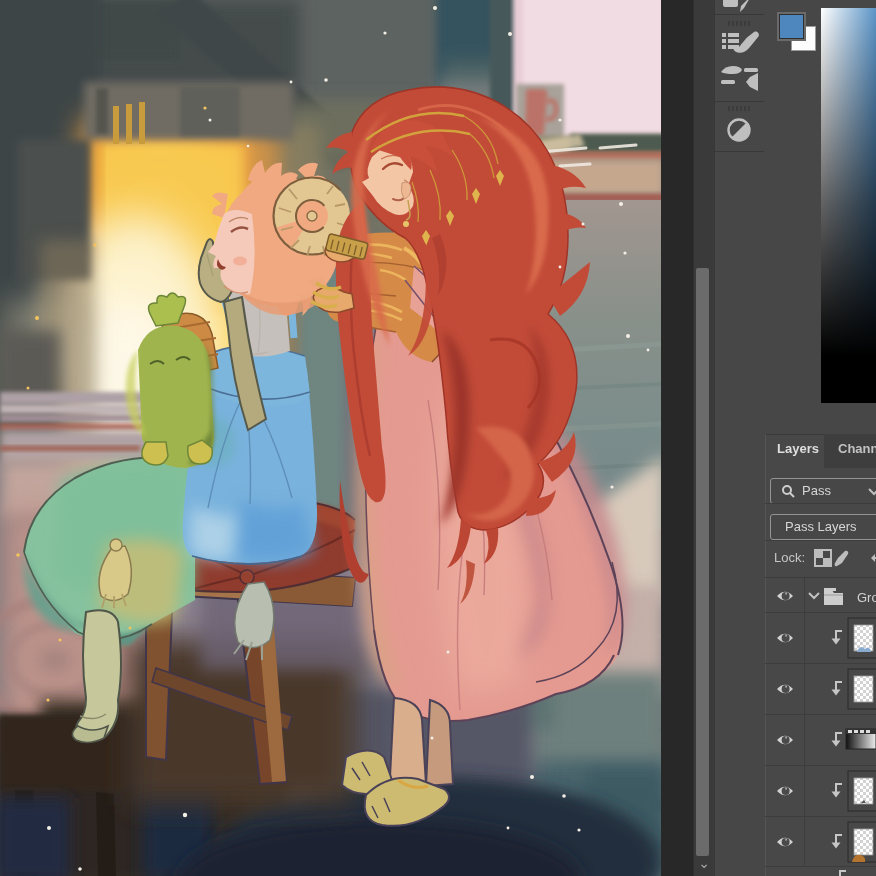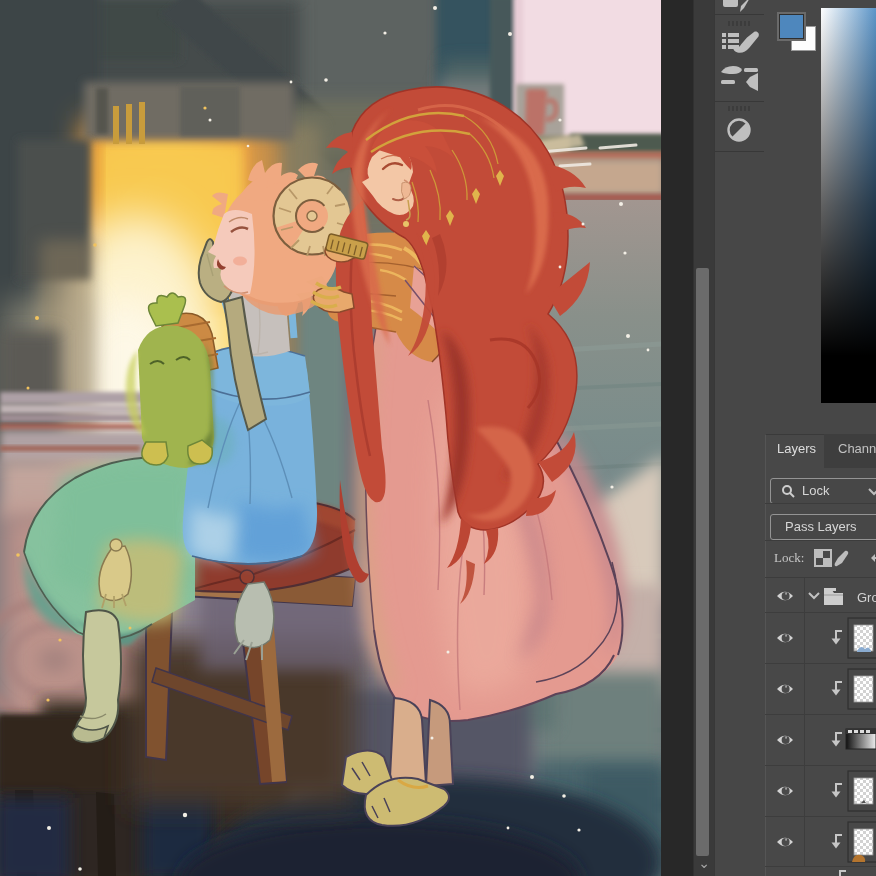--- a/index.html
+++ b/index.html
@@ -14,21 +14,21 @@
   #toolcol{left:714px;top:0;width:50px;height:876px;background:#474747;border-left:1px solid #383838;border-right:1px solid #383838;}
   .tsep{left:714px;width:50px;height:1px;background:#383838;}
   
   #panelR{left:765px;top:0;width:111px;height:876px;background:#474747;}
   #swapfg{left:777px;top:12px;width:25px;height:25px;background:#4e87bd;border:2px solid #6a6a6a;box-shadow:0 0 0 1px #2f2f2f inset;}
   #swapbg{left:791px;top:26px;width:23px;height:23px;background:#fdfdfd;border:1px solid #9a9a9a;}
   #svbox{left:821px;top:8px;width:55px;height:395px;}
   
   #lpanel{left:765px;top:434px;width:111px;height:442px;background:#484848;border-top:1px solid #3a3a3a;border-left:1px solid #555;}
   #tabbar{left:824px;top:434px;width:52px;height:33px;background:#3e3e3e;border-bottom:1px solid #3e3e3e;}
-  .tabtxt{font-size:13px;font-weight:normal;color:#dedede;}
+  .tabtxt{font-size:13px;font-weight:bold;color:#dedede;}
   #kindbox{left:770px;top:478px;width:112px;height:24px;border:1px solid #949494;border-radius:3px;background:#474747;color:#d6d6d6;font-size:13px;line-height:23px;}
   #passbox{left:770px;top:514px;width:112px;height:24px;border:1px solid #949494;border-radius:3px;background:#474747;color:#d6d6d6;font-size:13px;line-height:23px;}
   .hsep{left:765px;width:111px;height:1px;background:#3c3c3c;}
   .rowsep{left:765px;width:111px;height:1px;background:#3d3d3d;}
 </style>
 </head>
 <body>
 <div id="stage">
 
   <div class="abs" style="left:0;top:0;width:661px;height:876px;background:#6b6f72" id="paintwrap">
@@ -475,30 +475,30 @@
   <div class="abs" id="lpanel"></div>
   <div class="abs" id="tabbar"></div>
   <div class="abs tabtxt" style="left:777px;top:441px;">Layers</div>
   <div class="abs tabtxt" style="left:838px;top:441px;color:#c2c2c2;">Chann</div>
 
   <div class="abs" id="kindbox">
     <svg width="14" height="14" style="position:absolute;left:10px;top:5px" viewBox="0 0 14 14">
       <circle cx="6" cy="6" r="4" fill="none" stroke="#cdcdcd" stroke-width="2"></circle>
       <line x1="9" y1="9" x2="13" y2="13" stroke="#cdcdcd" stroke-width="2"></line>
     </svg>
-    <span style="margin-left:31px">Lock</span>
+    <span style="margin-left:31px">Pass</span>
     <svg width="12" height="8" style="position:absolute;left:97px;top:9px" viewBox="0 0 12 8">
       <path d="M1 1 L6 6 L11 1" fill="none" stroke="#bdbdbd" stroke-width="2"></path>
     </svg>
   </div>
   <div class="abs hsep" style="top:503px"></div>
   <div class="abs" id="passbox"><span style="margin-left:14px">Pass Layers</span></div>
   <div class="abs hsep" style="top:540px"></div>
 
-  <div class="abs" style="left:774px;top:550px;color:#c6c6c6;font-size:13px;font-family:Liberation Serif, serif;">Lock:</div>
+  <div class="abs" style="left:774px;top:550px;color:#c6c6c6;font-size:13px;">Lock:</div>
   <svg class="abs" style="left:814px;top:549px" width="62" height="18" viewBox="0 0 62 18">
     <g fill="#bdbdbd">
       <rect x="1" y="1" width="16" height="16" fill="none" stroke="#bdbdbd" stroke-width="2"></rect>
       <rect x="2" y="2" width="7" height="7"></rect>
         <rect x="9" y="9" width="7" height="7"></rect>
       <path d="M36 2 c2 -1 4 1 3 3 l-6 9 -5 3 c-2 1 -3 -1 -2 -3 l3 -5 Z" transform="translate(-5,0)"></path>
       <path d="M57 9 l4 -4 v3 h3 v2 h-3 v3 Z"></path>
     </g>
   </svg>
   <div class="abs hsep" style="top:577px"></div>

